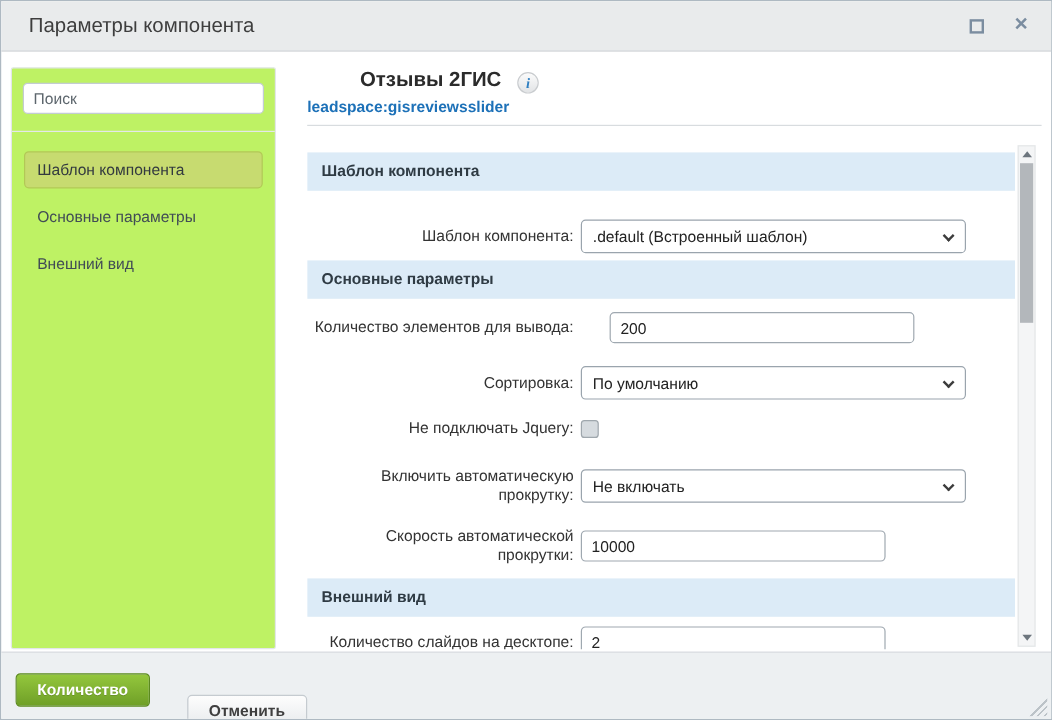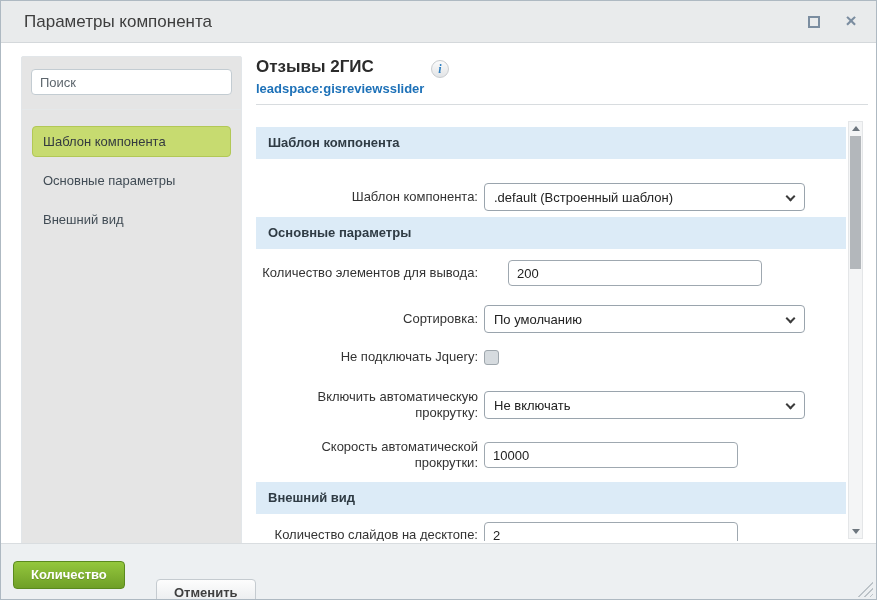--- a/index.html
+++ b/index.html
@@ -11,36 +11,36 @@
   .titlebar { position:absolute; left:0; top:0; width:100%; height:42px;
               background:#e9ebec; border-bottom:1px solid #d4d8db; }
   .titlebar .title { position:absolute; left:23px; top:11px; font-size:17px; color:#3e3e3e; }
   .win-max { position:absolute; left:807px; top:15px; width:12px; height:12px;
              border:2px solid #7b8da0; cursor:pointer; }
   .win-close { position:absolute; left:840px; top:8px; width:20px; height:24px;
                font-size:19px; font-weight:bold; color:#7b8da0; text-align:center;
                line-height:24px; cursor:pointer; }
 
   
-  .sidebar { position:absolute; left:20px; top:55px; width:221px; height:545px;
-             background:#e5e5e5; border:1px solid #e2e6e9; border-radius:2px; }
+  .sidebar { position:absolute; left:8px; top:55px; width:221px; height:485px;
+             background:#bef264; border:1px solid #e2e6e9; border-radius:2px; }
   .search-input { display:block; width:calc(100% - 18px); margin:12px 9px 0;
                   height:26px; padding:0 8px; border:1px solid #c3ccd2; border-radius:4px;
                   font-family:"Liberation Sans", sans-serif; font-size:13px; color:#333;
                   background:#fff; outline:none; }
   .search-input::placeholder { color:#5d666d; opacity:1; }
   .sidebar-divider { margin-top:14px; border-top:1px solid #e4e8ea; }
   .menu { margin:16px 10px 0; }
   .menu-item { padding:7px 10px; margin-bottom:8px; font-size:13px; color:#414c55;
                border:1px solid transparent; border-radius:4px; cursor:pointer; }
   .menu-item.active { background:#c7db70; border-color:#b2c856; color:#333a3f; }
 
   
   .main-header { position:absolute; left:255px; top:56px; width:590px; }
-  .main-title { font-size:17px; font-weight:bold; color:#2b2b2b; display:inline-block; }
+  .main-title { font-size:17px; font-weight:bold; color:#2b2b2b; display:inline-block;margin-left:44px; }
   .info-icon { position:absolute; left:175px; top:3px; width:18px; height:18px;
                border-radius:50%; border:1px solid #c9cccf;
                background:linear-gradient(#fbfbfb,#e2e4e6);
                color:#2f7fc1; font-family:"Liberation Serif", serif; font-style:italic;
                font-weight:bold; font-size:12px; text-align:center; line-height:16px;
                cursor:pointer; }
   .component-code { margin-top:4px; font-size:13px; font-weight:bold; color:#1d71b8; }
   .header-rule { position:absolute; left:255px; top:103px; width:612px;
                  border-top:1px solid #d8dcdf; }
 

